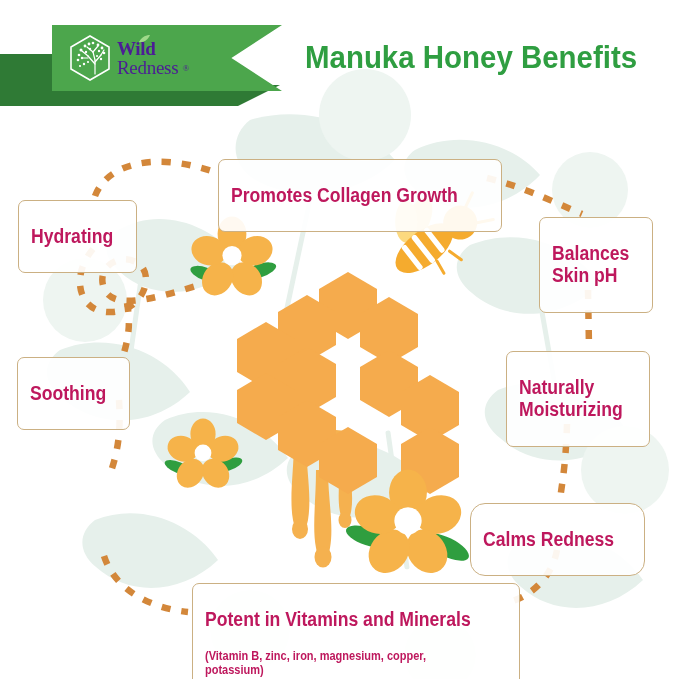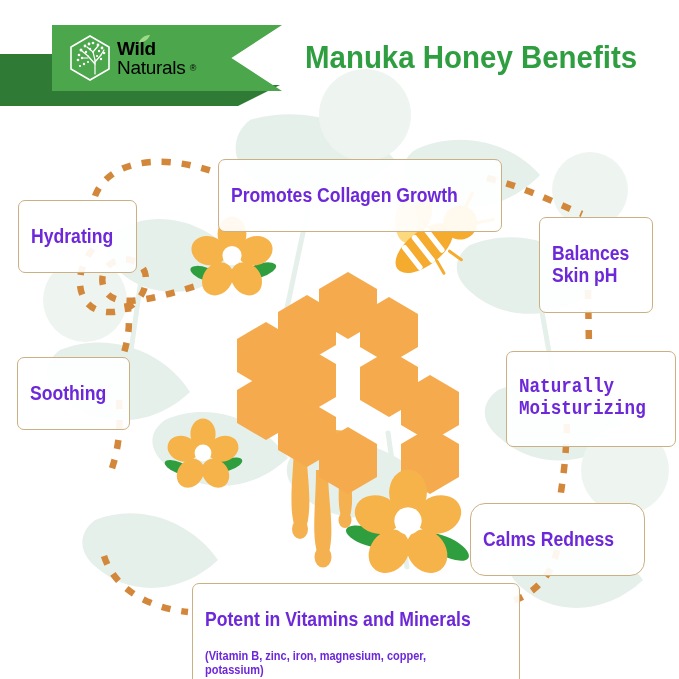--- a/index.html
+++ b/index.html
@@ -88,23 +88,23 @@
   }
 
   .logo-wrap {
     display: flex;
     align-items: center;
     gap: 5px;
     padding-left: 16px;
   }
   .logo-mark { width: 44px; height: 48px; flex: none; }
   .logo-text {
-    color: #000000;
+    color: #4c1d95;
     line-height: 1.0;
-    font-family: Liberation Sans, sans-serif;
+    font-family: Liberation Serif, serif;
     position: relative;
   }
   .logo-text .l1 {
     display: block;
     font-size: 19px;
     font-weight: bold;
     letter-spacing: -0.3px;
   }
   .logo-text .l2 {
     display: block;
@@ -141,21 +141,21 @@
   }
 
   
   .benefit {
     position: absolute;
     z-index: 6;
     background: rgba(255,255,255,0.92);
     border: 1.6px solid #cbb083;
     border-radius: 7px;
     padding: 6px 12px 7px 12px;
-    color: #6d28d9;
+    color: #be185d;
     font-family: "Liberation Sans Narrow", "Liberation Sans", sans-serif;
     line-height: 1.12;
     white-space: pre-line;
   }
   .benefit .main {
     display: block;
     font-size: 20px;
     font-weight: bold;
     transform: scaleX(0.88);
     transform-origin: left center;
@@ -169,21 +169,21 @@
     transform-origin: left center;
     line-height: 1.12;
     margin-top: 1px;
   }
 
   
   #benefit-hydrating        { left: 18px;  top: 200px; }
   #benefit-collagen         { left: 218px; top: 159px; }
   #benefit-ph               { left: 539px; top: 217px; }
   #benefit-soothing         { left: 17px;  top: 357px; }
-  #benefit-moisturizing     { left: 506px; top: 351px; font-family: Liberation Mono, monospace; }
+  #benefit-moisturizing     { left: 506px; top: 351px; }
   #benefit-scars            { left: 12px;  top: 481px; }
   #benefit-redness          { left: 470px; top: 503px; border-radius: 15px; }
   #benefit-vitamins         { left: 192px; top: 583px; }
 </style>
 </head>
 <body>
 
 <div id="infographic">
 
   <svg id="bg-watermark" viewBox="0 0 679 679">
@@ -387,21 +387,21 @@
               <circle cx="12" cy="32" r="1.1"></circle>
             <circle cx="20" cy="28" r="1.1"></circle>
               <circle cx="29" cy="22" r="1.1"></circle>
           </g>
         </svg>
         <div class="logo-text">
           <svg class="logo-leaf" viewBox="0 0 11 8">
             <path d="M0 7 C3 1 8 0 11 0 C9 5 4 8 0 7 Z" fill="#9fd98a"></path>
           </svg>
           <span class="l1">Wild</span>
-          <span class="l2">Naturals</span>
+          <span class="l2">Redness</span>
           <span class="logo-reg">®</span>
         </div>
       </div>
     </div>
 
     <div id="page-title">Manuka Honey Benefits</div>
   </div>
 
   <div class="benefit" id="benefit-hydrating">
     <span class="main">Hydrating</span>

